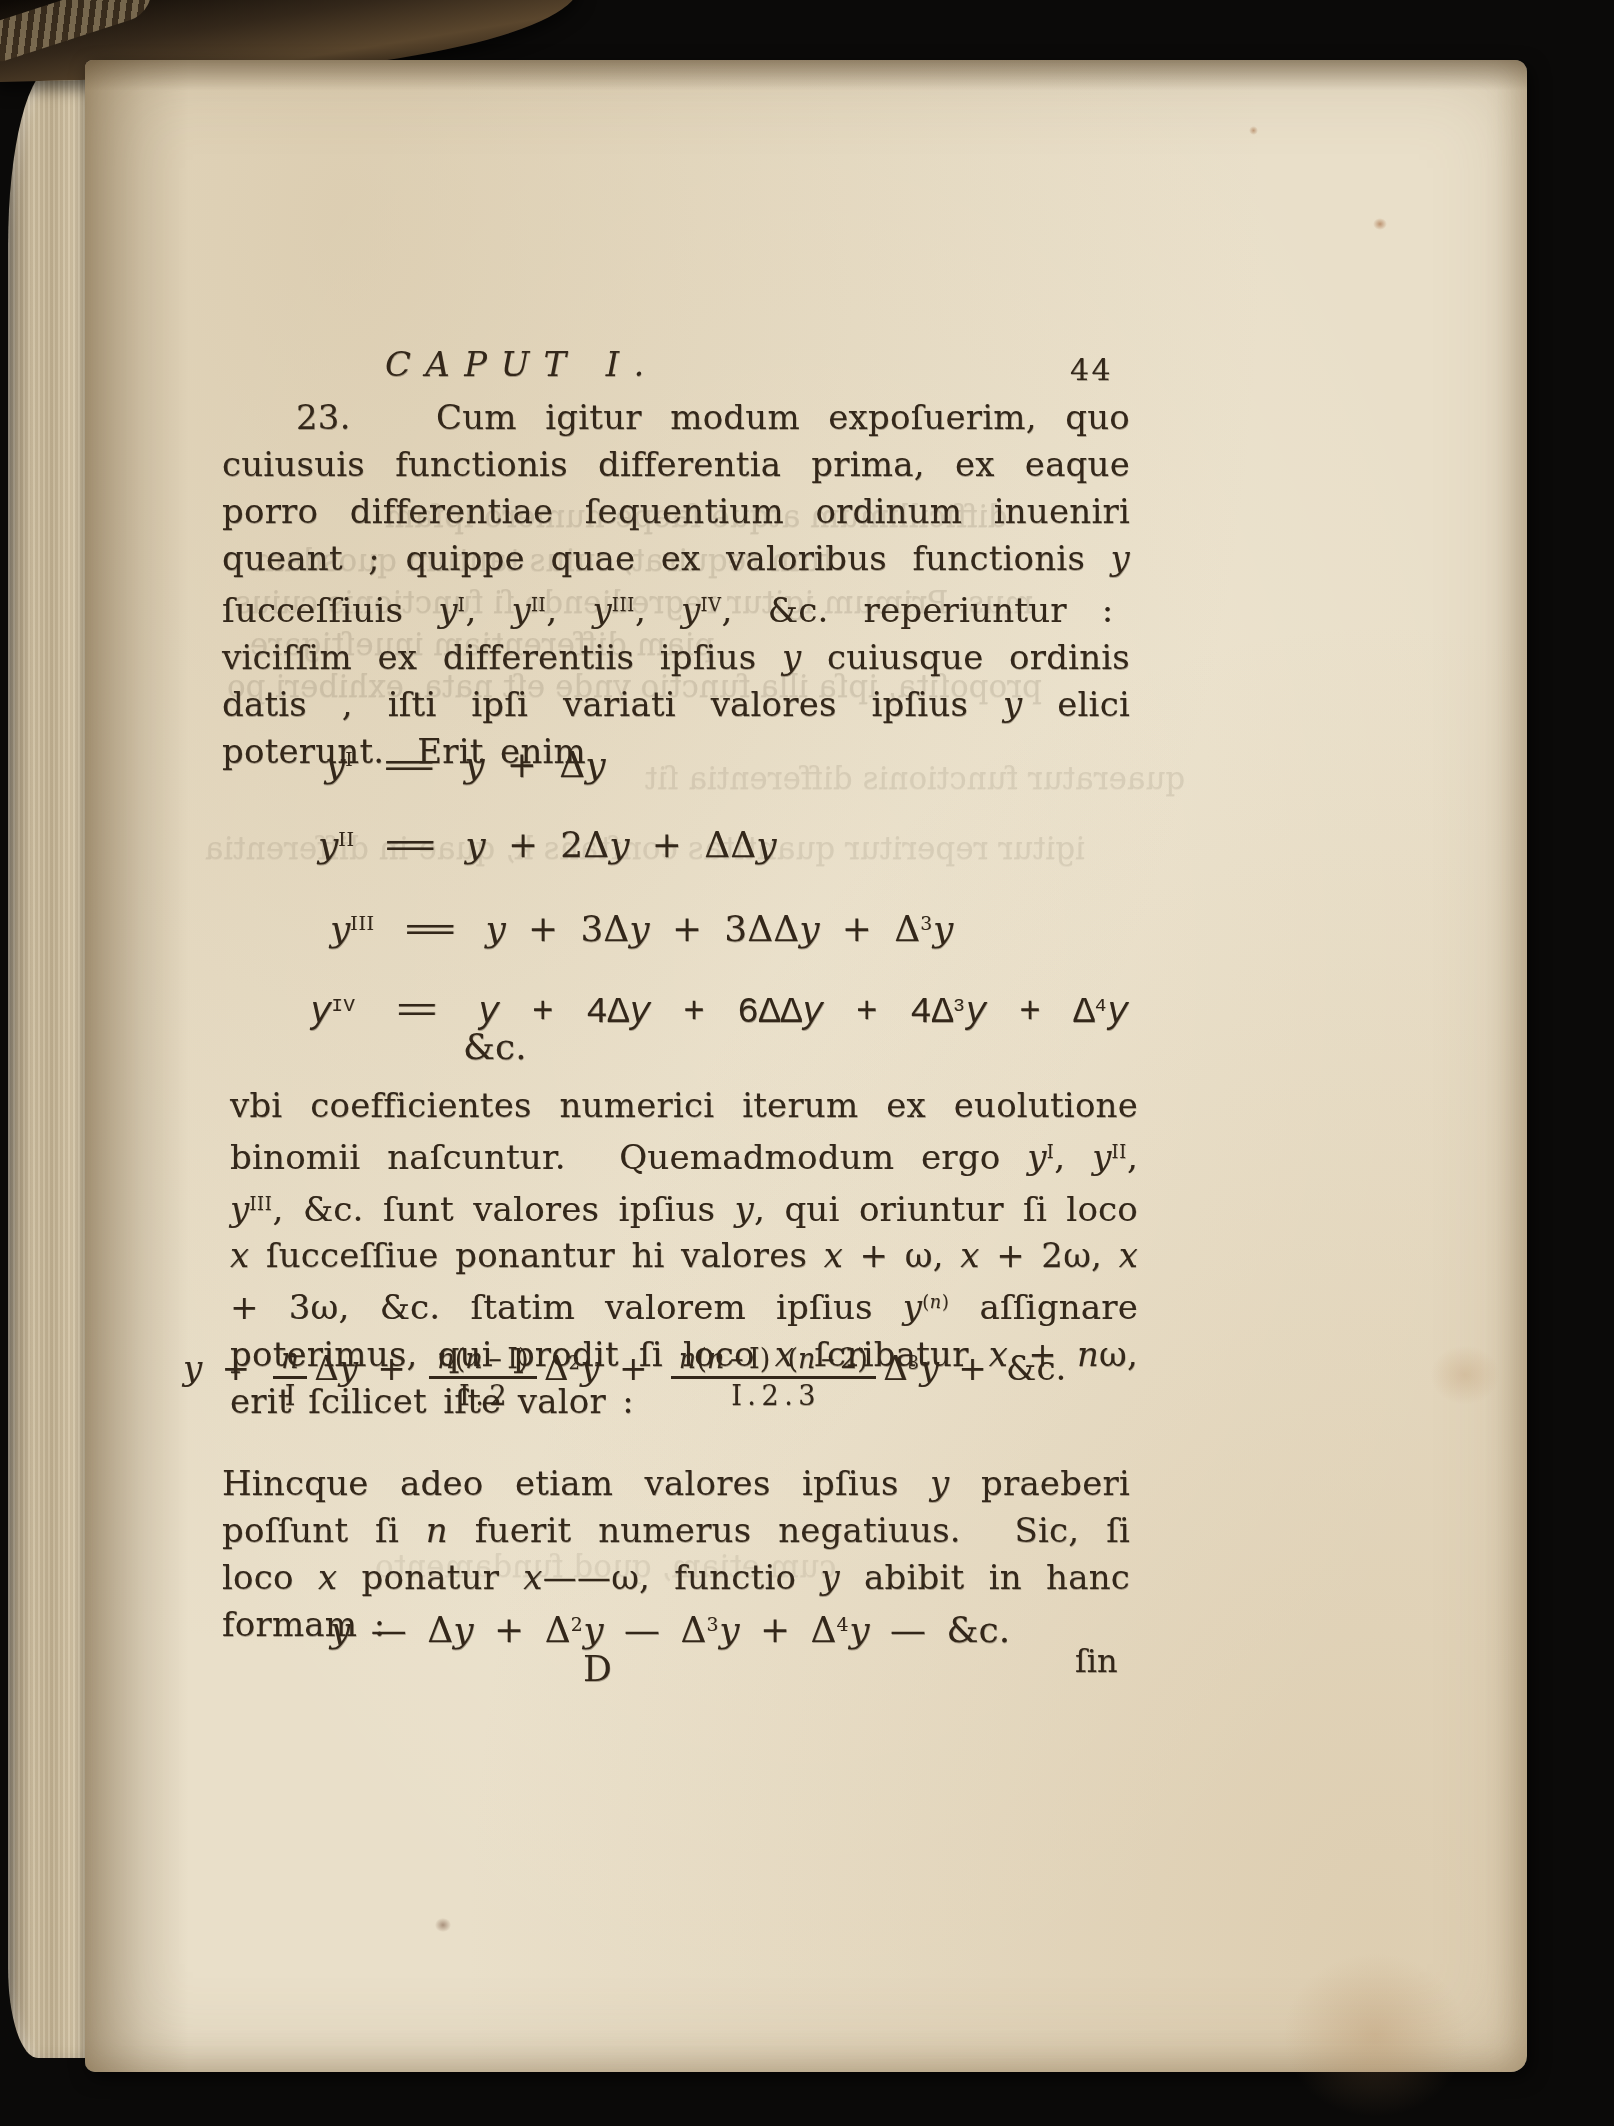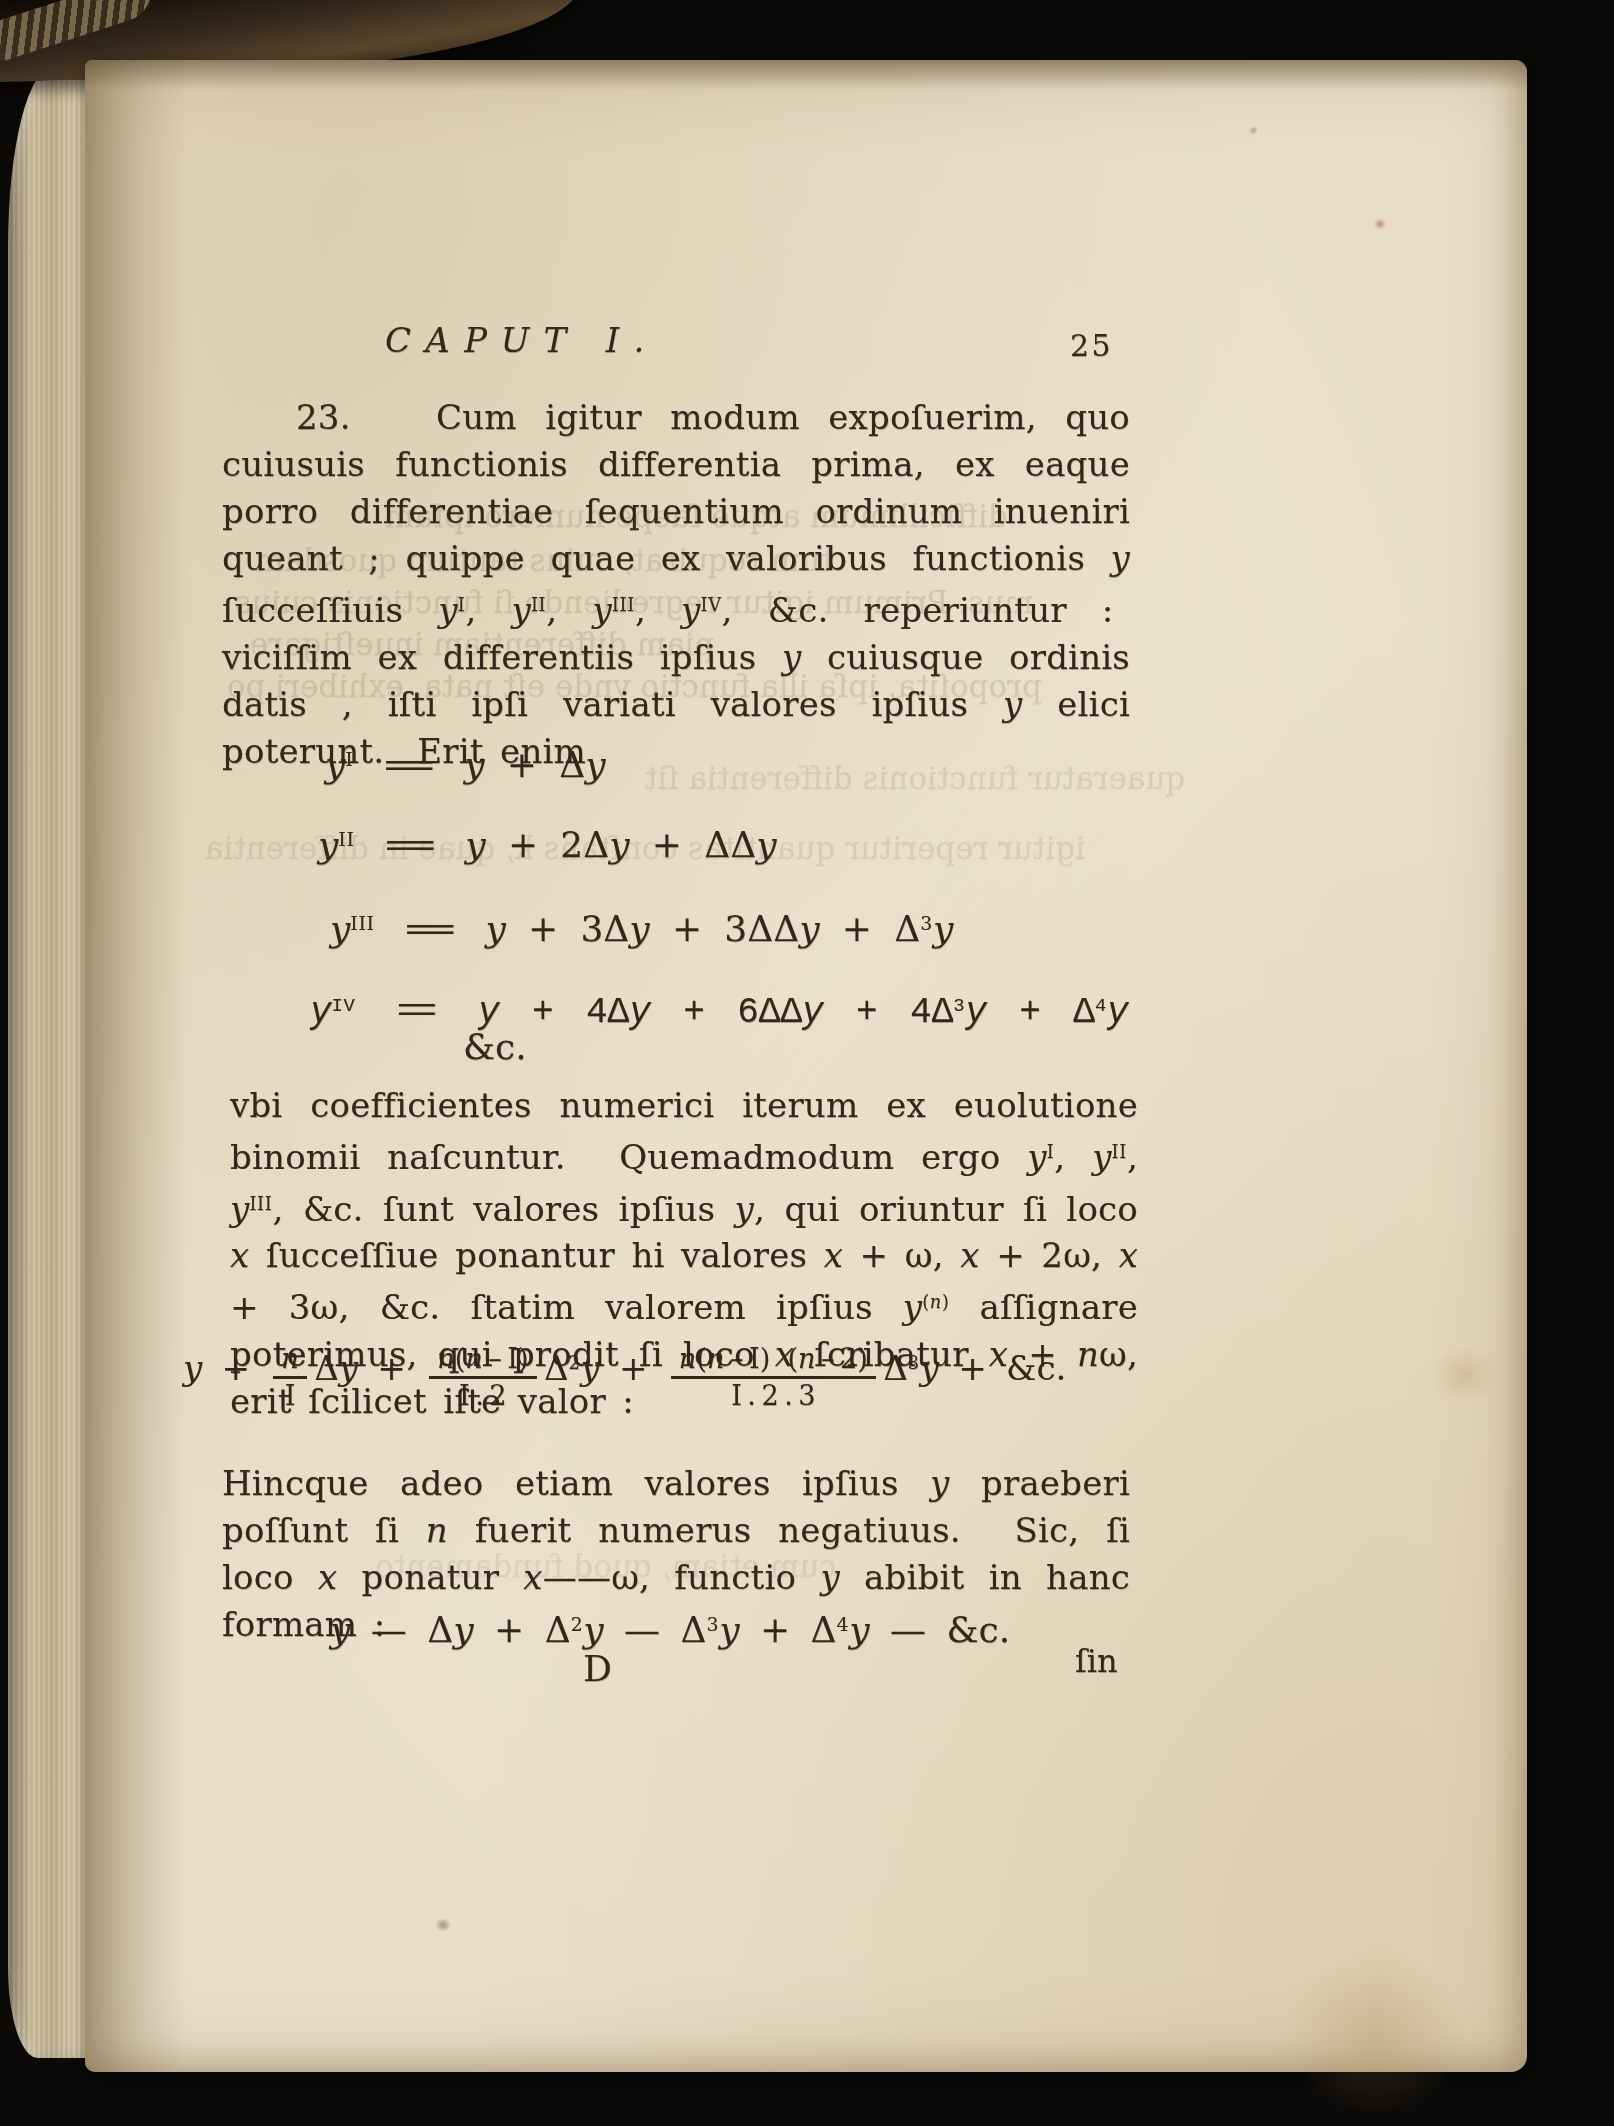--- a/index.html
+++ b/index.html
@@ -40,21 +40,21 @@
 
   .stain{position:absolute;border-radius:50%;pointer-events:none;}
   .s1{left:1288px;top:158px;width:14px;height:12px;background:radial-gradient(rgba(150,85,40,.55),transparent 70%);}
   .s2{left:1164px;top:66px;width:9px;height:9px;background:radial-gradient(rgba(150,90,45,.5),transparent 70%);}
   .s3{left:1345px;top:1285px;width:70px;height:60px;background:radial-gradient(rgba(170,120,70,.22),transparent 70%);}
   .s4{left:1195px;top:1890px;width:190px;height:170px;background:radial-gradient(rgba(172,128,80,.28),transparent 68%);}
   .s5{left:350px;top:1858px;width:16px;height:14px;background:radial-gradient(rgba(90,50,30,.45),transparent 72%);}
 
   .ink{color:#33271a;text-shadow:0.4px 0.5px 0.6px rgba(51,39,26,.35);}
 
-  .running-head{position:absolute;left:0;top:260px;width:1442px;height:46px;}
+  .running-head{position:absolute;left:0;top:284px;width:1442px;height:46px;}
   .chapter{position:absolute;left:300px;top:0;font-style:italic;font-size:34px;letter-spacing:.42em;}
   .pagenum{position:absolute;left:985px;top:8px;font-size:30px;letter-spacing:.08em;}
 
   .para{position:absolute;left:137px;width:908px;font-size:34px;line-height:47px;
         text-align:justify;word-spacing:.16em;letter-spacing:.2px;}
   .para1{top:334px;text-indent:74px;}
   .para2{top:1022px;margin-left:8px;}
   .para3{top:1400px;}
 
   sup{font-size:.52em;vertical-align:.6em;letter-spacing:.04em;}
@@ -110,21 +110,21 @@
     <span class="bt bt2">tum requirat, cuius tantum quosdam</span>
     <span class="bt bt3">mus. Primum igitur regrediendo ſi functionis cuius</span>
     <span class="bt bt4">piam differentiam inueſtigare</span>
     <span class="bt bt5">propoſita, ipſa illa functio vnde eſt nata, exhiberi po</span>
     <span class="bt bt6">quaeratur functionis differentia ſit</span>
     <span class="bt bt7">igitur reperitur quantitas conſtans k, quae in differentia</span>
     <span class="bt bt8">cum etiam, quod fundamento</span>
 
     <div class="running-head">
       <span class="chapter">CAPUT I.</span>
-      <span class="pagenum">25</span>
+      <span class="pagenum">44</span>
     </div>
 
     <div class="para para1">23.&nbsp;&nbsp; Cum igitur modum expoſuerim, quo cuiusuis functionis differentia prima, ex eaque porro differentiae ſequentium ordinum inueniri queant&nbsp;; quippe quae ex valoribus functionis <i>y</i> ſucceſſiuis <i>y</i><sup>I</sup>, <i>y</i><sup>II</sup>, <i>y</i><sup>III</sup>, <i>y</i><sup>IV</sup>, &amp;c. reperiuntur&nbsp;:&nbsp; viciſſim ex differentiis ipſius <i>y</i> cuiusque ordinis datis&nbsp;, iſti ipſi variati valores ipſius <i>y</i> elici poterunt.&nbsp; Erit enim</div>
 
     <div class="eq eq1"><i>y</i><sup>I</sup> <span class="dbl">=</span> <i>y</i> + Δ<i>y</i></div>
     <div class="eq eq2"><i>y</i><sup>II</sup> <span class="dbl">=</span> <i>y</i> + 2Δ<i>y</i> + ΔΔ<i>y</i></div>
     <div class="eq eq3"><i>y</i><sup>III</sup> <span class="dbl">=</span> <i>y</i> + 3Δ<i>y</i> + 3ΔΔ<i>y</i> + Δ<sup>3</sup><i>y</i></div>
     <div class="eq eq4"><i>y</i><sup>IV</sup> <span class="dbl">=</span> <i>y</i> + 4Δ<i>y</i> + 6ΔΔ<i>y</i> + 4Δ<sup>3</sup><i>y</i> + Δ<sup>4</sup><i>y</i></div>
     <div class="eq eqetc">&amp;c.</div>
 

